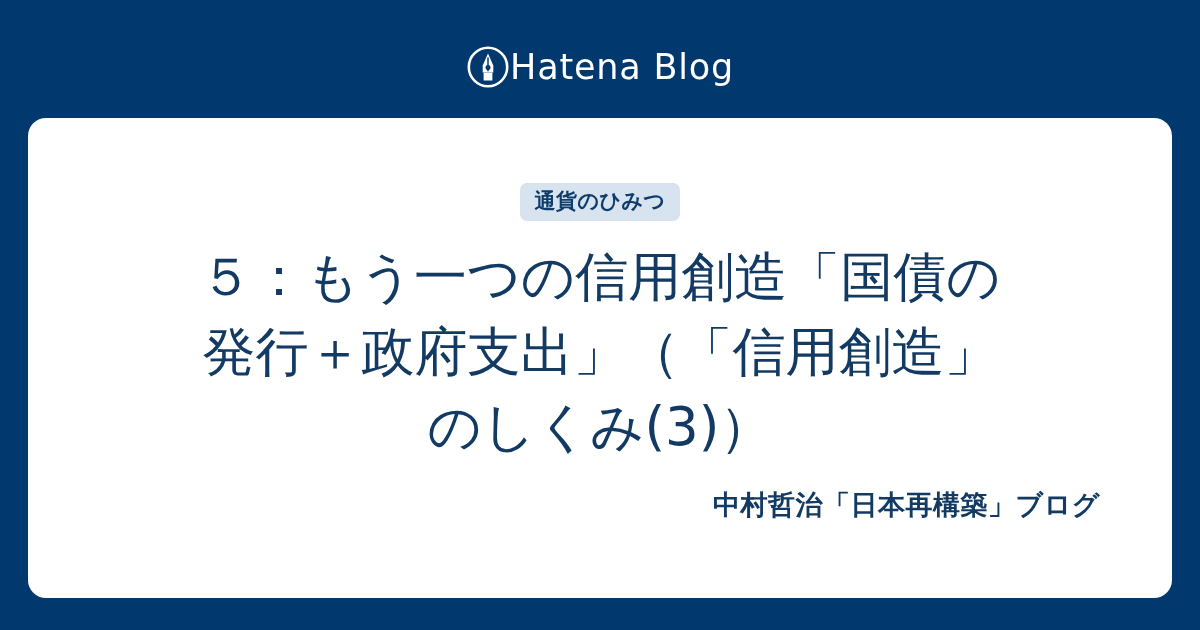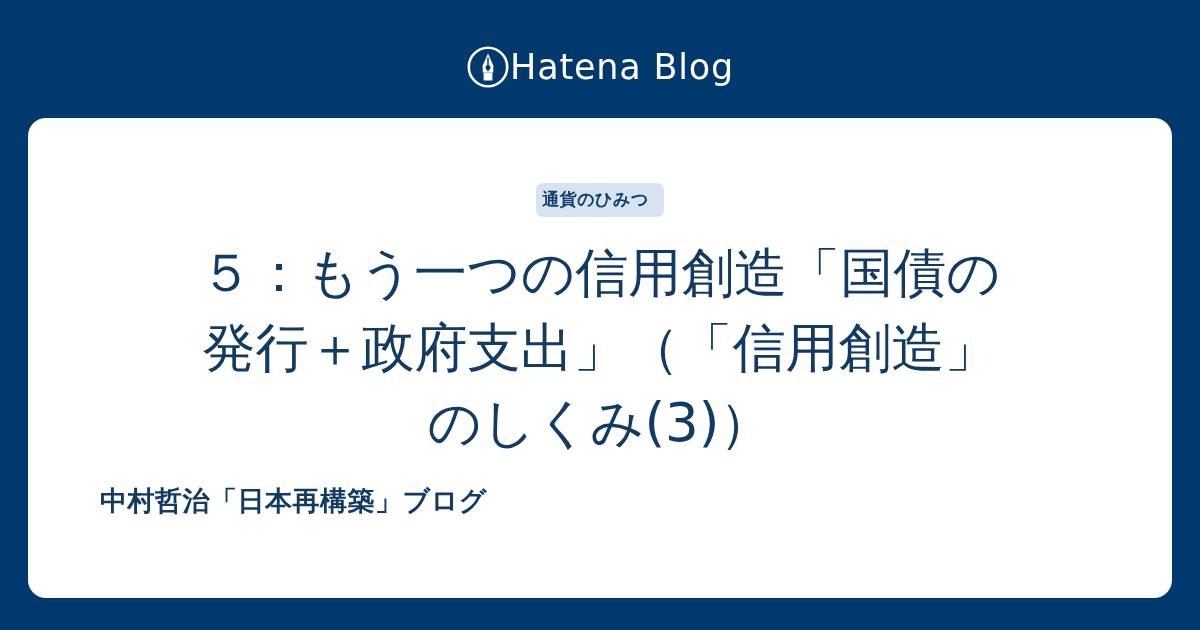--- a/index.html
+++ b/index.html
@@ -76,24 +76,24 @@
   
   .badge-row {
     margin-top: 65px;
     text-align: center;
     line-height: 0;
   }
   .badge {
     display: inline-block;
     background: #d7e3ef;
     color: #0e3c6b;
-    font-size: 17px;
+    font-size: 21px;
     line-height: 1;
     font-weight: 700;
-    padding: 8px 15px 9px 6px;
+    padding: 8px 15px 9px 15px;
     border-radius: 7px;
     letter-spacing: 0.5px;
     white-space: nowrap;
     font-family: "DejaVu Sans", "Liberation Sans", sans-serif;
   }
 
   
   .entry-title {
     margin: 18px auto 0 auto;
     width: 830px;
@@ -107,21 +107,21 @@
     word-break: break-all;
   }
 
   
   .blog-title {
     margin: 22px auto 0 auto;
     color: #123a63;
     font-size: 27px;
     line-height: 38px;
     font-weight: 700;
-    text-align: left;
+    text-align: right;
     letter-spacing: 0.5px;
     font-family: "DejaVu Sans", "Liberation Sans", sans-serif;
   }
 </style>
 </head>
 <body style="background: rgb(1, 56, 109);">
 
 <div class="canvas" style="background: rgb(1, 56, 109);">
 
   <div class="brand">

